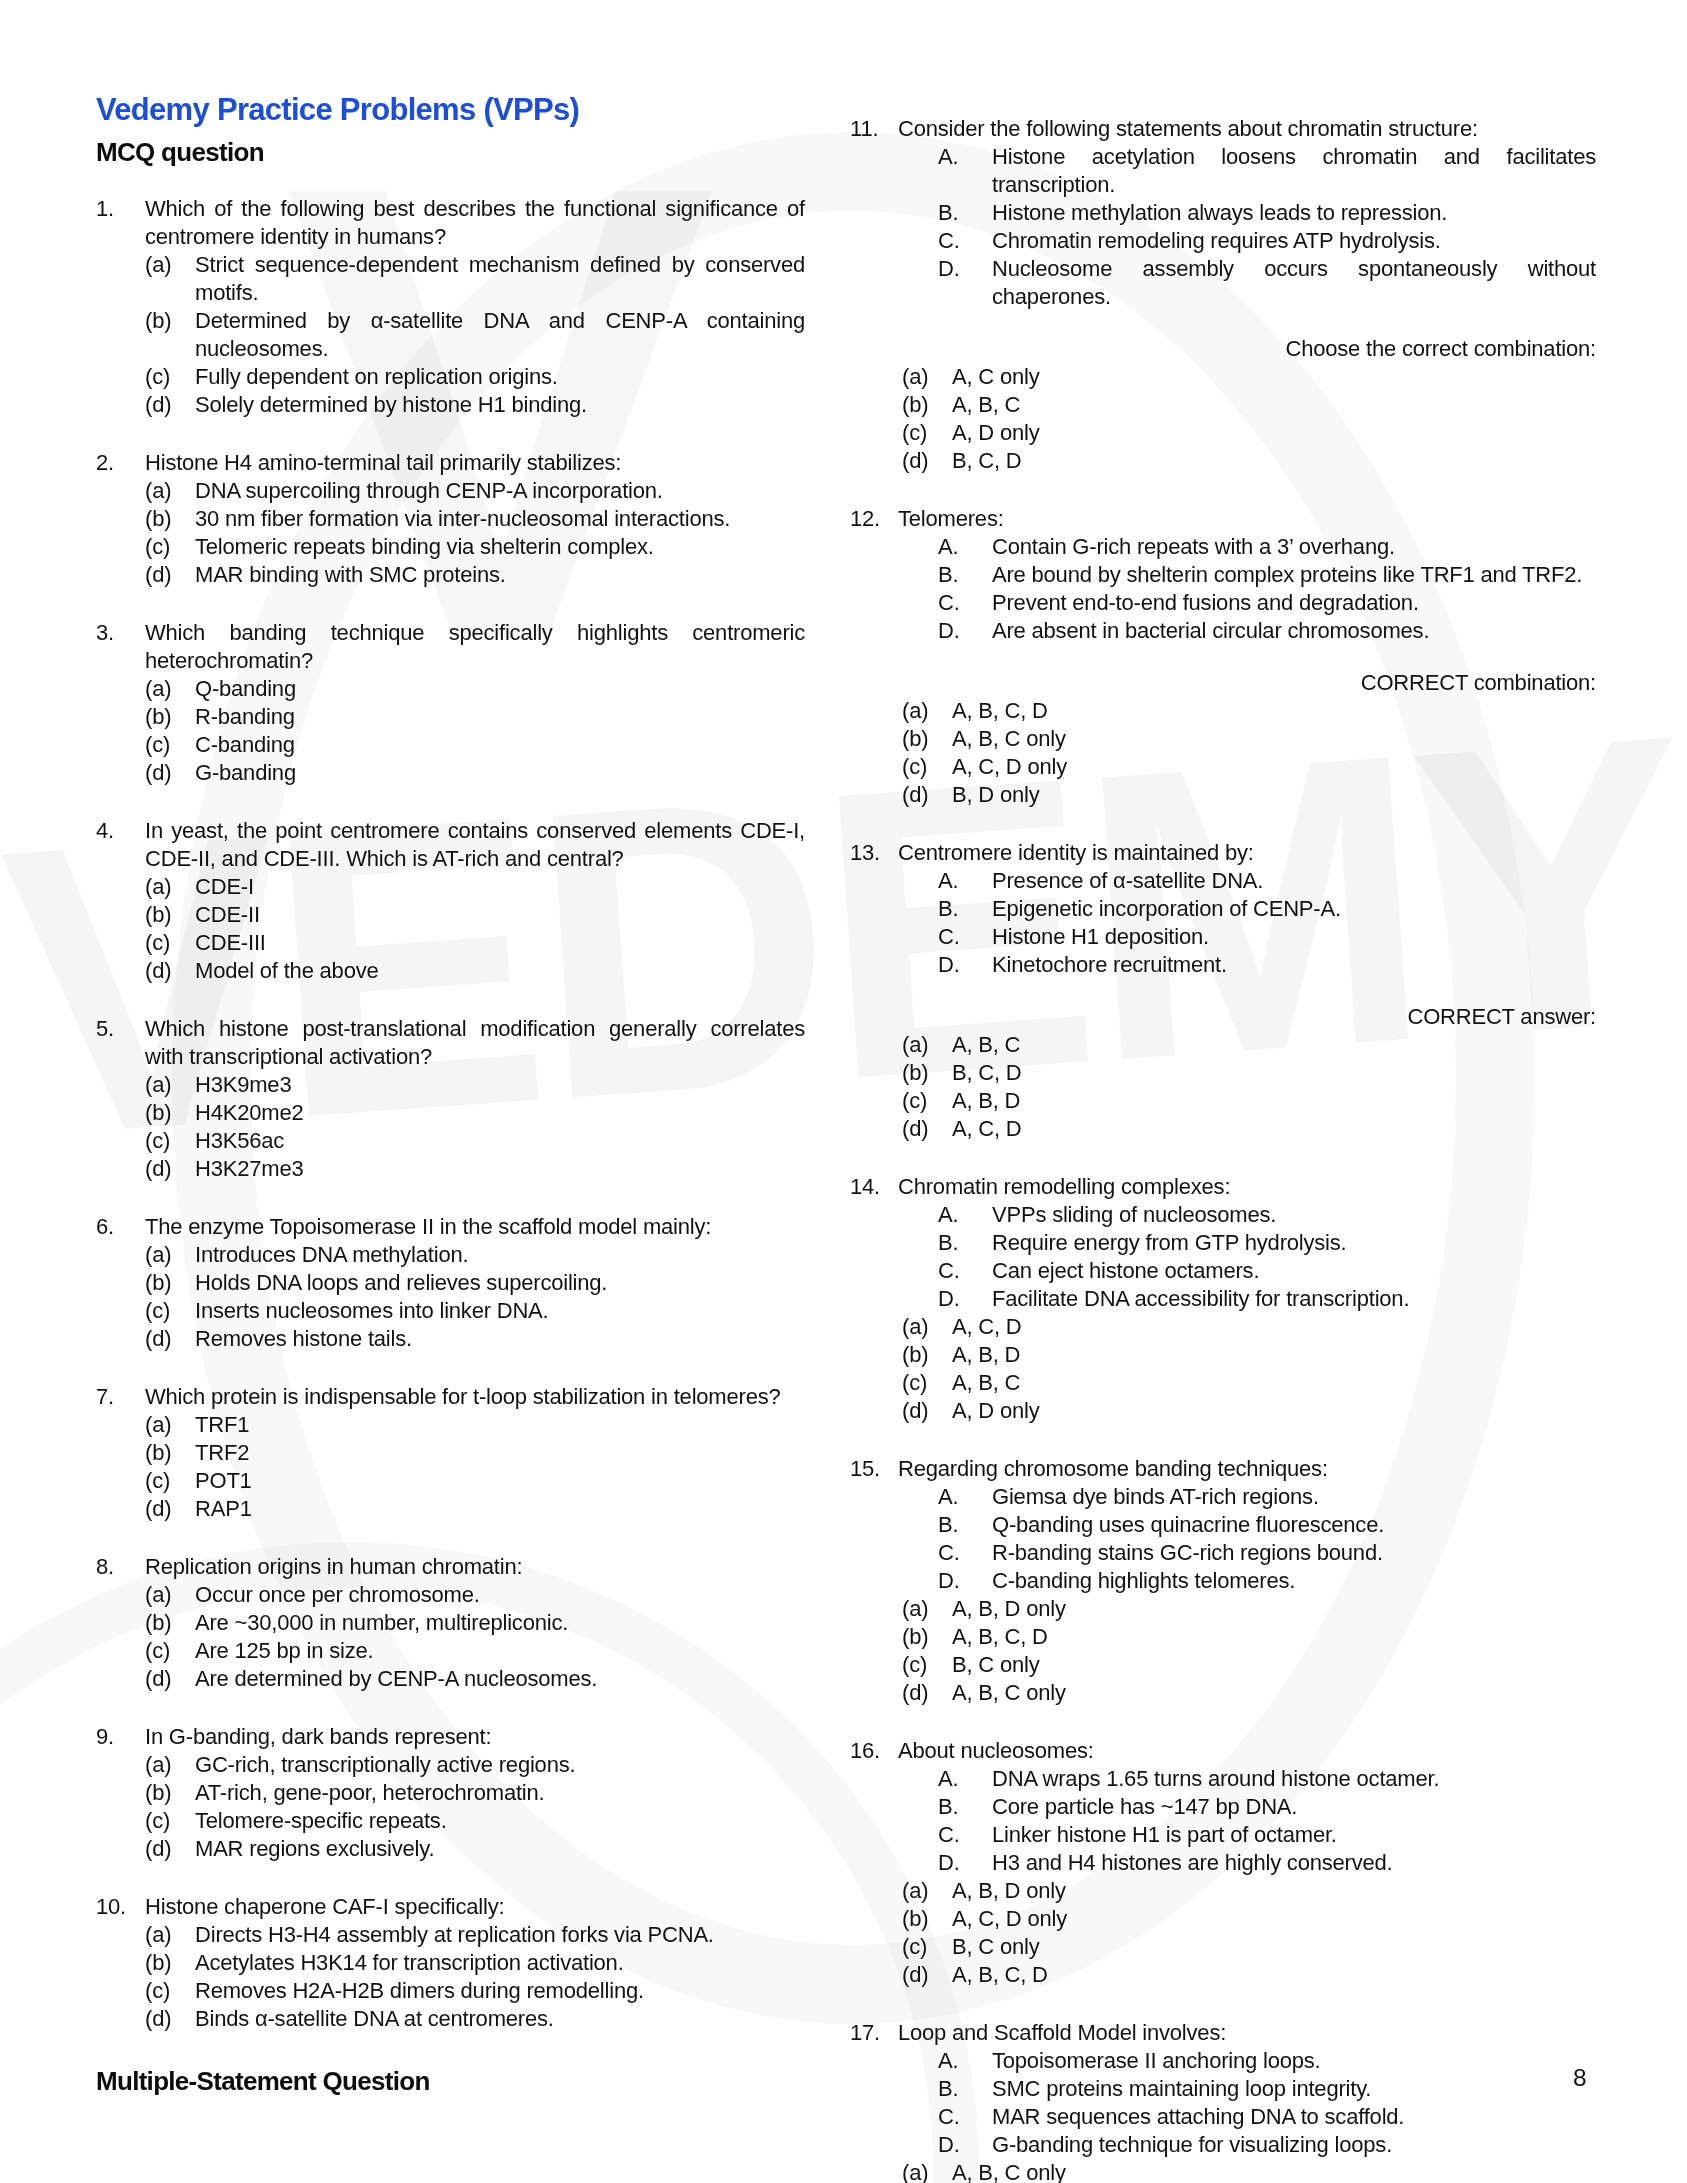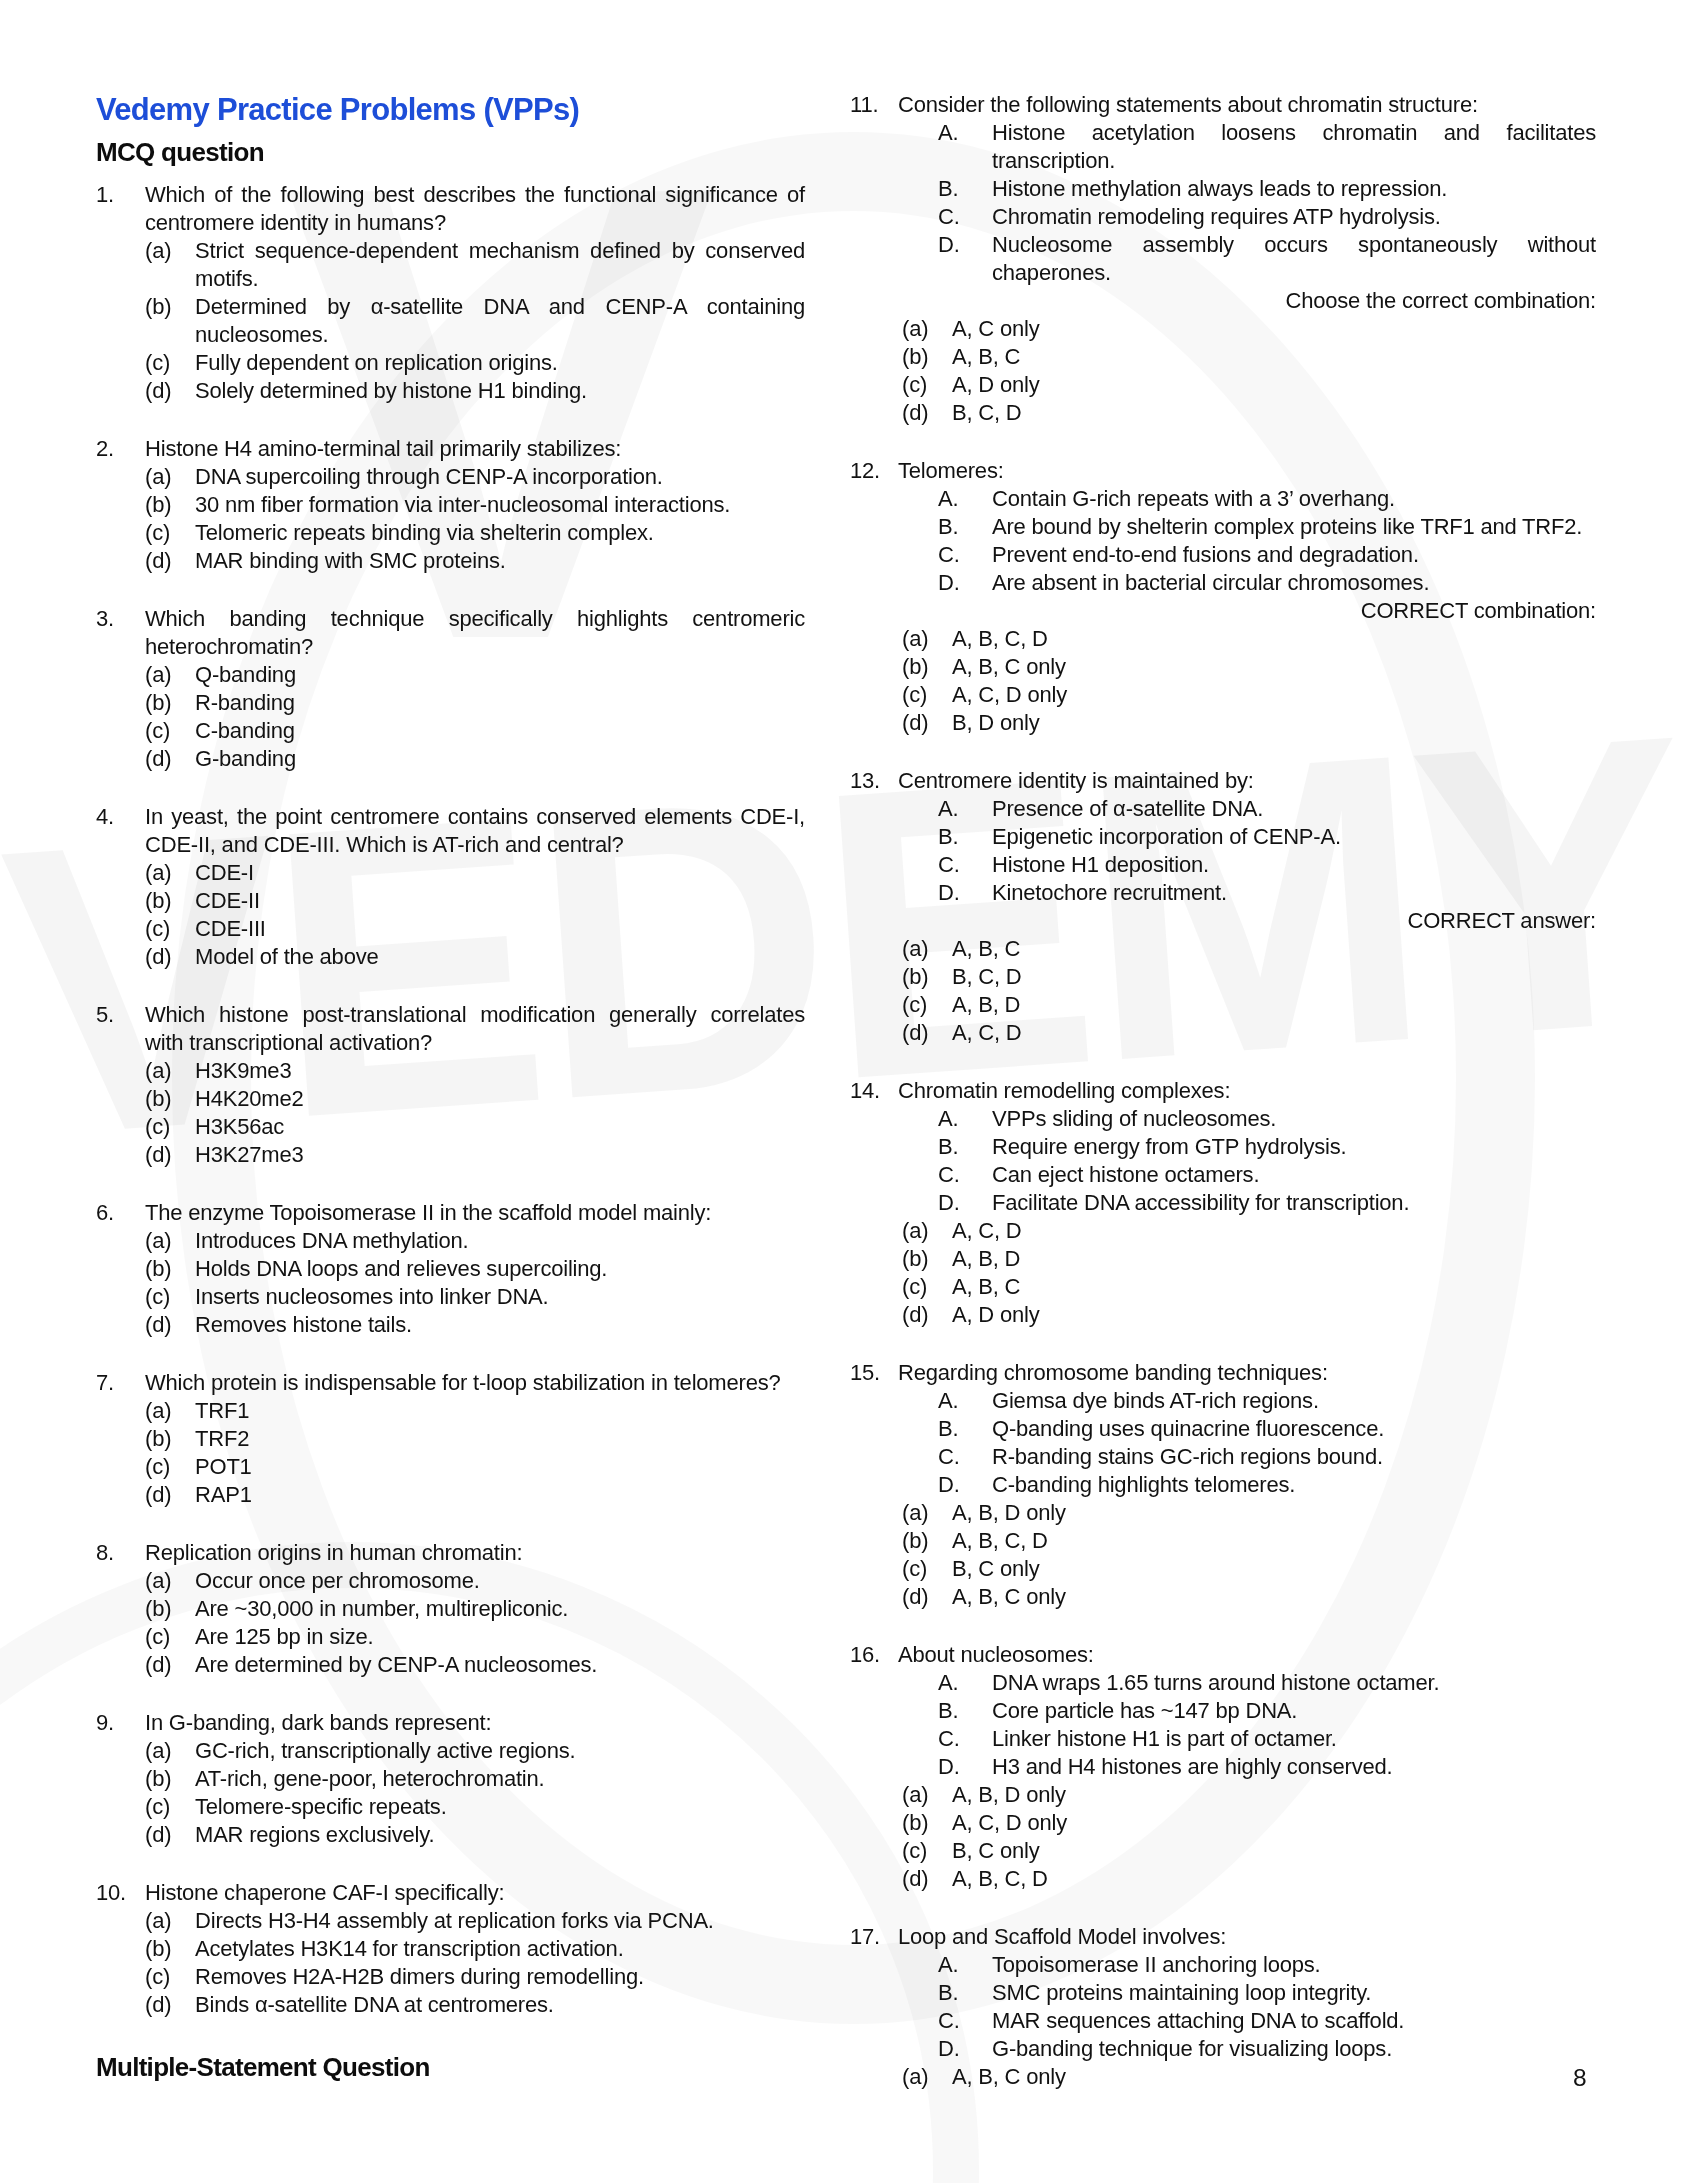--- a/index.html
+++ b/index.html
@@ -36,21 +36,21 @@
     font-size:31px; line-height:38px; font-weight:bold; letter-spacing:-0.7px;
     margin:0 0 5.3px 0; color:#1d4ed8;
   }
   h2 {
     font-size:26px; line-height:37px; font-weight:bold; letter-spacing:-0.7px;
     margin:0 0 9.3px 0; color:#0d0d0d;
   }
   .h2-bottom { margin-top:29px; margin-bottom:0; }
   
   .q { display:flex; align-items:flex-start; margin-bottom:30px; }
-  .q, .chooser { font-size:22px; line-height:28px; letter-spacing:-0.2px; }
+  .q, .chooser { font-size:22px; line-height:28px; letter-spacing:-0.2px;margin-top:24px; }
   .qnum  { flex:none; width:49px; }
   .col-right .qnum { width:48px; }
   .qbody { flex:1; min-width:0; }
   .stem  { text-align:justify; }
   .stmt  { display:flex; align-items:flex-start; }
   .col-right .stmt { padding-left:40px; }
   .slabel { flex:none; width:54px; }
   .stext  { flex:1; min-width:0; text-align:justify; }
   .opt   { display:flex; align-items:flex-start; }
   .col-right .opt { padding-left:4px; }

